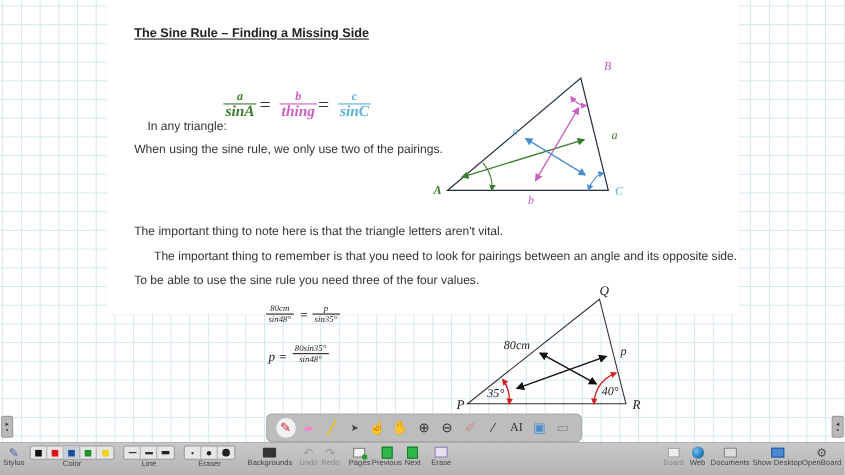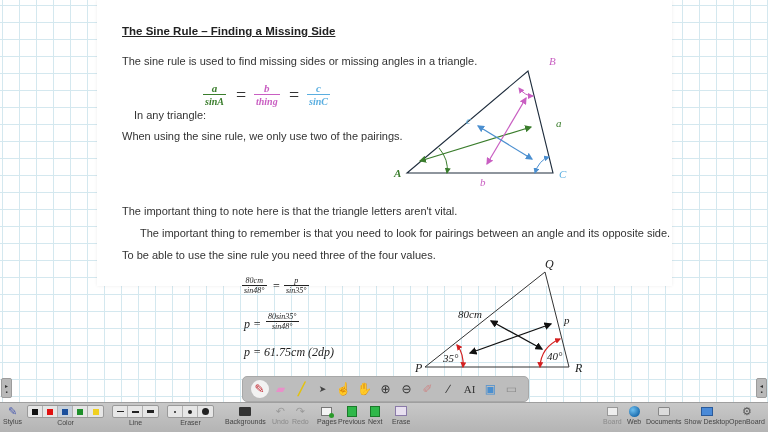--- a/index.html
+++ b/index.html
@@ -18,21 +18,21 @@
     position: absolute; left: 97px; top: 0; width: 575px; height: 286px;
     background: #ffffff;
     box-shadow: 0 0 3px rgba(0,0,0,0.08);
   }
   .txt { position: absolute; font-size: 11px; color: #333; white-space: nowrap; }
   .title { position: absolute; left: 25px; top: 25px; font-size: 11.5px; font-weight: bold; color: #222; text-decoration: underline; }
   .serif { font-family: "Liberation Serif", serif; font-style: italic; }
   .frac { position: absolute; display: inline-flex; flex-direction: column; align-items: center; font-family: "Liberation Serif", serif; font-style: italic; font-weight: bold; }
   .frac .num { font-size: 11px; line-height: 12px; padding: 0 2px; }
   .frac .bar { height: 1px; width: 100%; }
-  .frac .den { font-size: 10px; line-height: 13px; padding: 0 2px; }
+  .frac .den { font-size: 14px; line-height: 13px; padding: 0 2px; }
   .eq { position: absolute; font-size: 18px; color: #333; font-family: "Liberation Serif", serif; }
   .sm .num, .sm .den { font-size: 8px; line-height: 9px; font-weight: normal; color: #222; }
   .sm .bar { background: #222; }
   .mathline { position: absolute; font-family: "Liberation Serif", serif; font-style: italic; font-size: 12px; color: #222; white-space: nowrap; }
   svg.diag { position: absolute; overflow: visible; }
 
   .float-toolbar {
     position: absolute; left: 242px; top: 376px; width: 287px; height: 26px;
     background: #bdbdbd; border-radius: 5px; border: 1px solid #a8a8a8;
     display: flex; align-items: center; justify-content: space-around; padding: 0 6px;
@@ -54,21 +54,20 @@
   .seg .cell:last-child { border-right: none; }
   .seg .cell.sel { background: #c7d0da; }
   .sw { width: 6px; height: 6px; }
   .side-tab { position: absolute; width: 11px; height: 20px; background: #b9b9b9; border: 1px solid #9c9c9c; border-radius: 2px; font-size: 6px; color: #333; display: flex; flex-direction: column; align-items: center; justify-content: center; }
 </style>
 </head>
 <body>
 
 <div class="page">
   <div class="title">The Sine Rule – Finding a Missing Side</div>
-  <div class="txt" style="left:25px; top:55px;">The sine rule is used to find missing sides or missing angles in a triangle.</div>
 
   <div class="txt" style="left:25px; top:109px;margin-left:12px;">In any triangle:</div>
 
   <div class="frac" style="left:106px; top:82px; color:#3a7d2c;">
     <span class="num">a</span>
     <span class="bar" style="background:#3a7d2c;"></span>
     <span class="den">sinA</span>
   </div>
   <div class="eq" style="left:139px; top:85px;">=</div>
   <div class="frac" style="left:157px; top:82px; color:#c95fc2;">
@@ -128,21 +127,20 @@
     <span class="den">sin35°</span>
   </div>
 
   <div class="mathline" style="left:147px; top:317px;">p =</div>
   <div class="frac sm" style="left:169px; top:312px;">
     <span class="num">80sin35°</span>
     <span class="bar"></span>
     <span class="den">sin48°</span>
   </div>
 
-  <div class="mathline" style="left:147px; top:345px;">p = 61.75cm (2dp)</div>
 
   <svg class="diag" style="left:0; top:0;" width="575" height="400">
     <defs>
       <marker id="arK" markerWidth="6" markerHeight="6" refX="5" refY="3" orient="auto-start-reverse">
           <path d="M0,0 L6,3 L0,6 z" fill="#111"></path>
         </marker>
       <marker id="arR" markerWidth="5" markerHeight="5" refX="4" refY="2.5" orient="auto-start-reverse">
           <path d="M0,0 L5,2.5 L0,5 z" fill="#d42020"></path>
         </marker>
     </defs>

